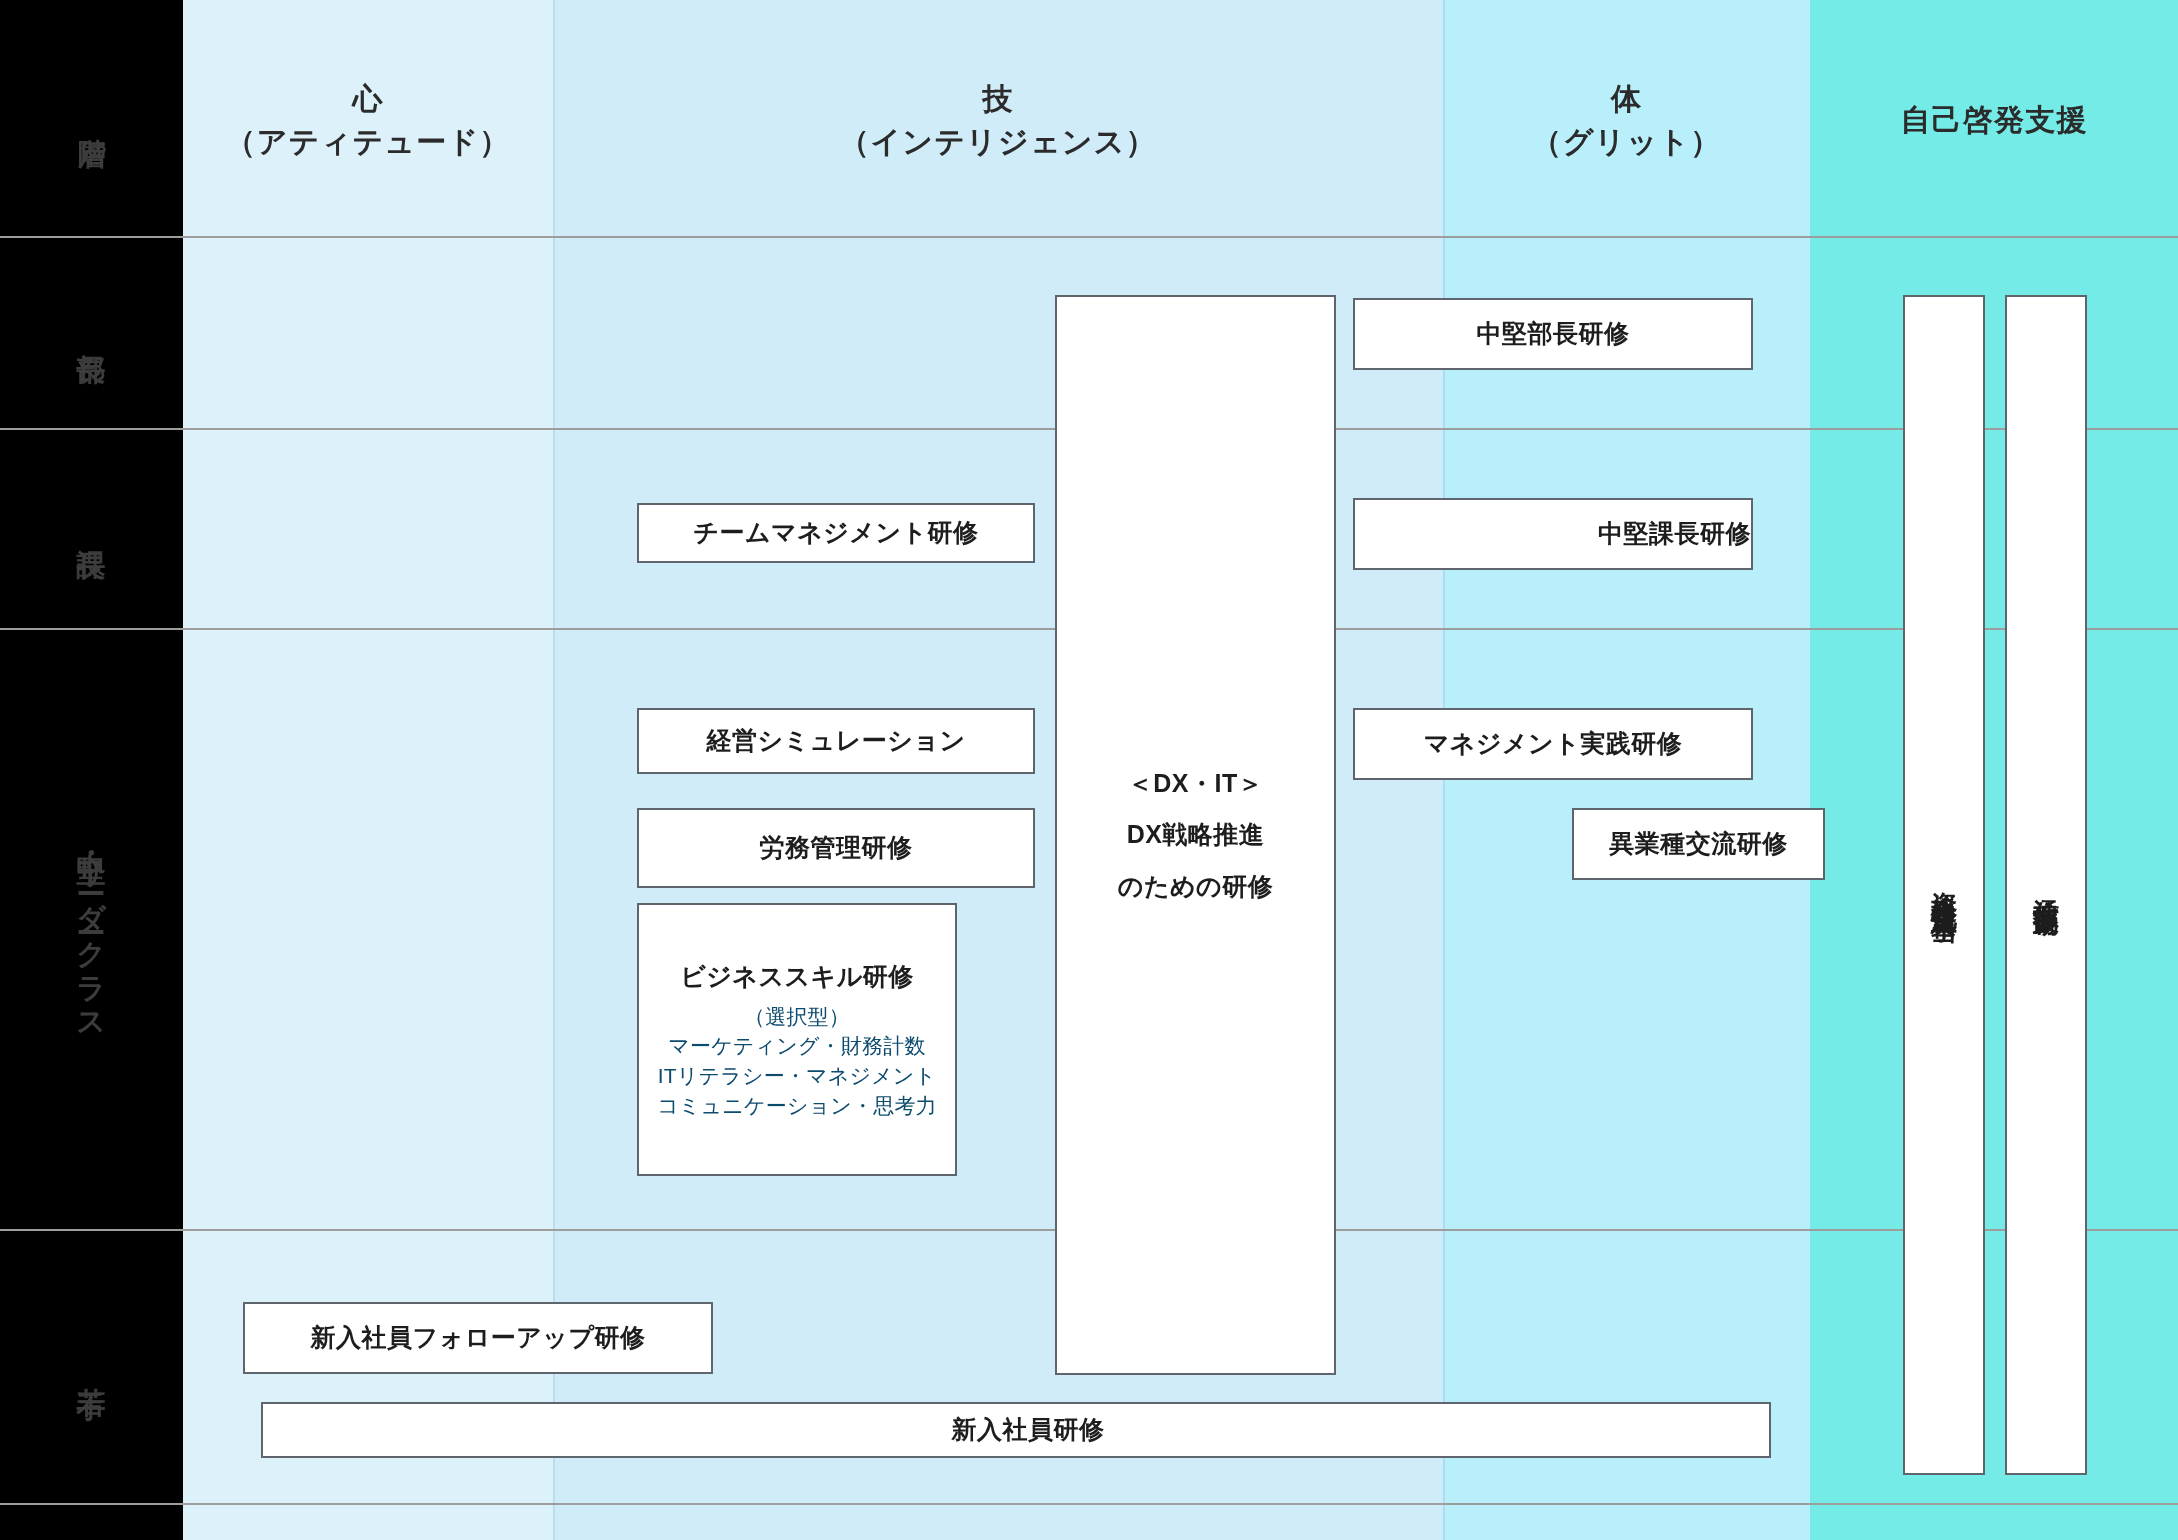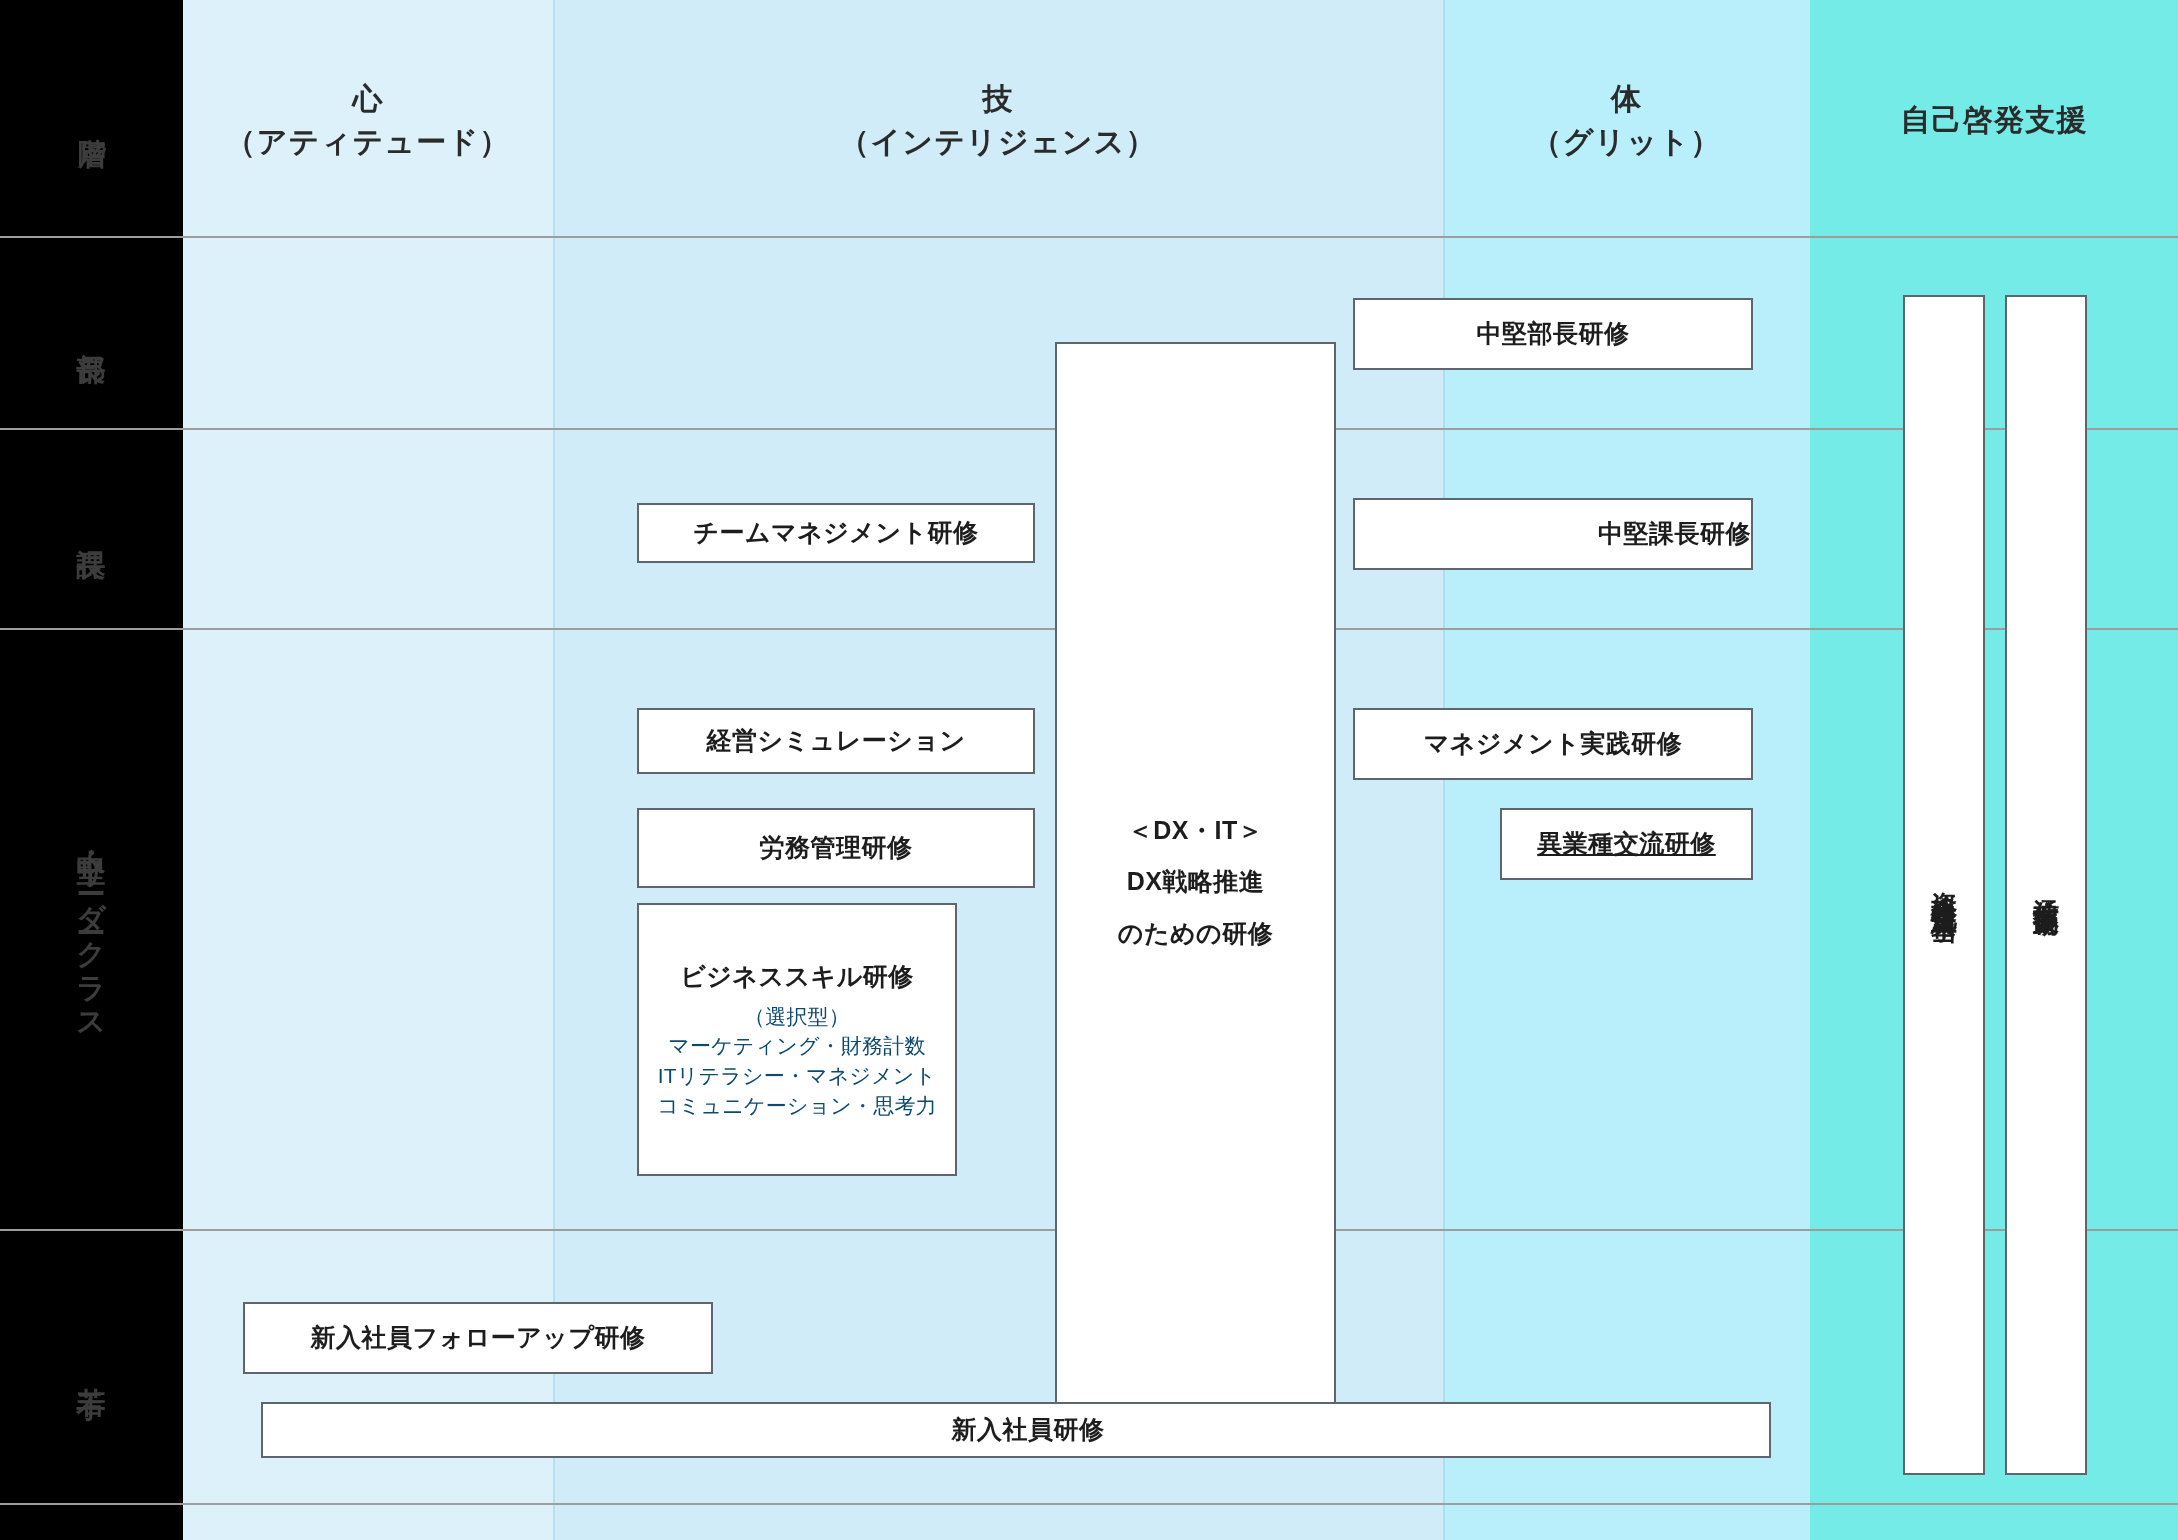--- a/index.html
+++ b/index.html
@@ -167,39 +167,39 @@
   </div>
 
   <div class="box multiline" style="left:637px;top:903px;width:320px;height:273px;">
     <span class="ttl">ビジネススキル研修</span>
     <span class="sub">（選択型）</span>
     <span class="sub">マーケティング・財務計数</span>
     <span class="sub">ITリテラシー・マネジメント</span>
     <span class="sub">コミュニケーション・思考力</span>
   </div>
 
-  <div class="box multiline dxbox" style="left:1055px;top:295px;width:281px;height:1080px;margin-top:47px;">
+  <div class="box multiline dxbox" style="left:1055px;top:295px;width:281px;height:1080px;">
     <span>＜DX・IT＞</span>
     <span>DX戦略推進</span>
     <span>のための研修</span>
   </div>
 
   <div class="box" style="left:1353px;top:298px;width:400px;height:72px;">
     <span>中堅部長研修</span>
   </div>
 
   <div class="box" style="left:1353px;top:498px;width:400px;height:72px;justify-content:flex-end;">
     <span>中堅課長研修</span>
   </div>
 
   <div class="box" style="left:1353px;top:708px;width:400px;height:72px;">
     <span>マネジメント実践研修</span>
   </div>
 
-  <div class="box" style="left:1500px;top:808px;width:253px;height:72px;text-decoration:underline;">
+  <div class="box" style="left:1572px;top:808px;width:253px;height:72px;">
     <span>異業種交流研修</span>
   </div>
 
   <div class="box" style="left:243px;top:1302px;width:470px;height:72px;">
     <span>新入社員フォローアップ研修</span>
   </div>
 
   <div class="box" style="left:261px;top:1402px;width:1510px;height:56px;padding-left:24px;">
     <span>新入社員研修</span>
   </div>

